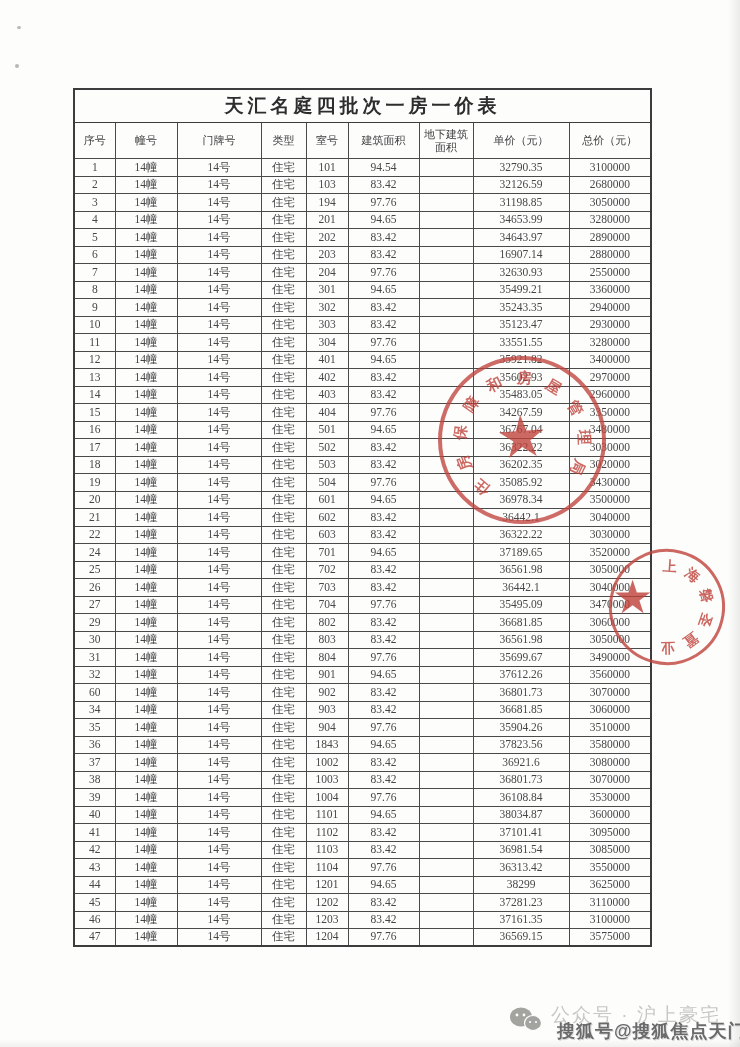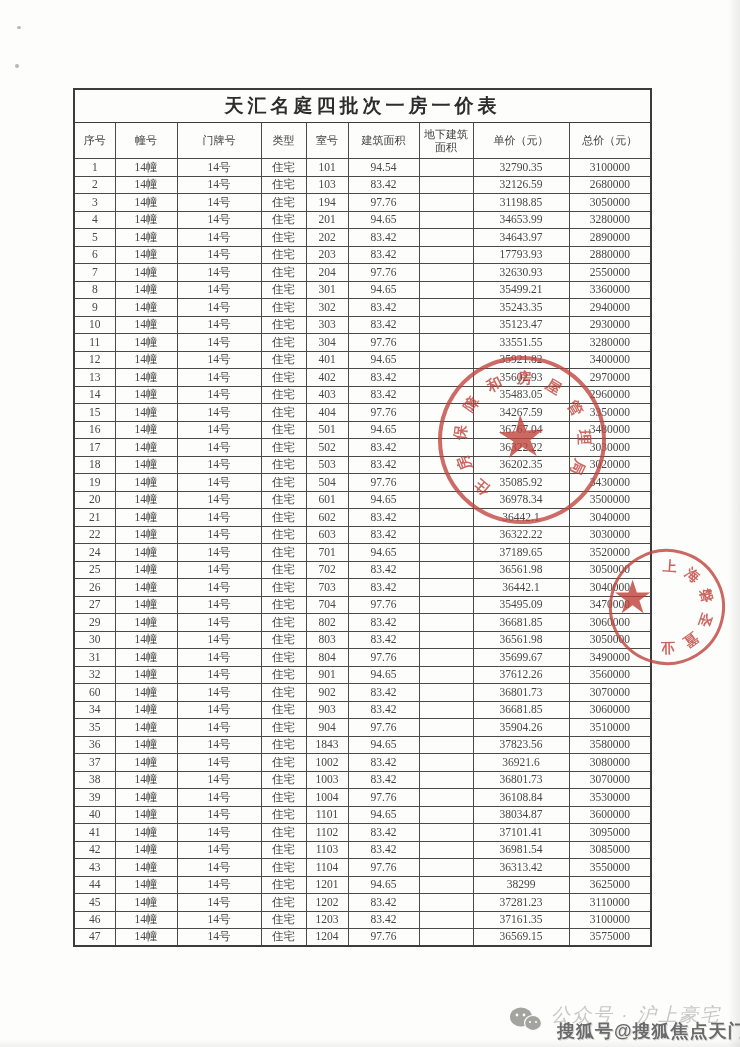--- a/index.html
+++ b/index.html
@@ -56,21 +56,20 @@
     color:#bf4038;font-weight:bold;display:flex;align-items:center;justify-content:center;}
   .arc-ch span{display:block;}
 
   
   .footer{position:absolute;left:505px;top:998px;width:235px;height:45px;}
   .wechat-icon{position:absolute;left:4px;top:8px;}
   .wechat-label{
     position:absolute;left:46px;top:4px;
     font-size:19px;color:#c7c7c4;letter-spacing:2px;white-space:nowrap;
     font-family:"Liberation Sans","DejaVu Sans",sans-serif;
-    font-style:italic;
   }
   .sohu-label{
     position:absolute;left:52px;top:21px;
     font-size:18px;font-weight:bold;color:#6a6a6a;letter-spacing:1px;white-space:nowrap;
     text-shadow:0 0 1px #fff, 1px 1px 0 #d8d8d8;
     font-family:"Liberation Sans","DejaVu Sans",sans-serif;
   }
 </style>
 </head>
 <body>
@@ -165,21 +164,21 @@
         <td>2890000</td>
       </tr>
       <tr>
         <td>6</td>
         <td>14幢</td>
         <td>14号</td>
         <td>住宅</td>
         <td>203</td>
         <td>83.42</td>
         <td></td>
-        <td>17793.93</td>
+        <td>16907.14</td>
         <td>2880000</td>
       </tr>
       <tr>
         <td>7</td>
         <td>14幢</td>
         <td>14号</td>
         <td>住宅</td>
         <td>204</td>
         <td>97.76</td>
         <td></td>

